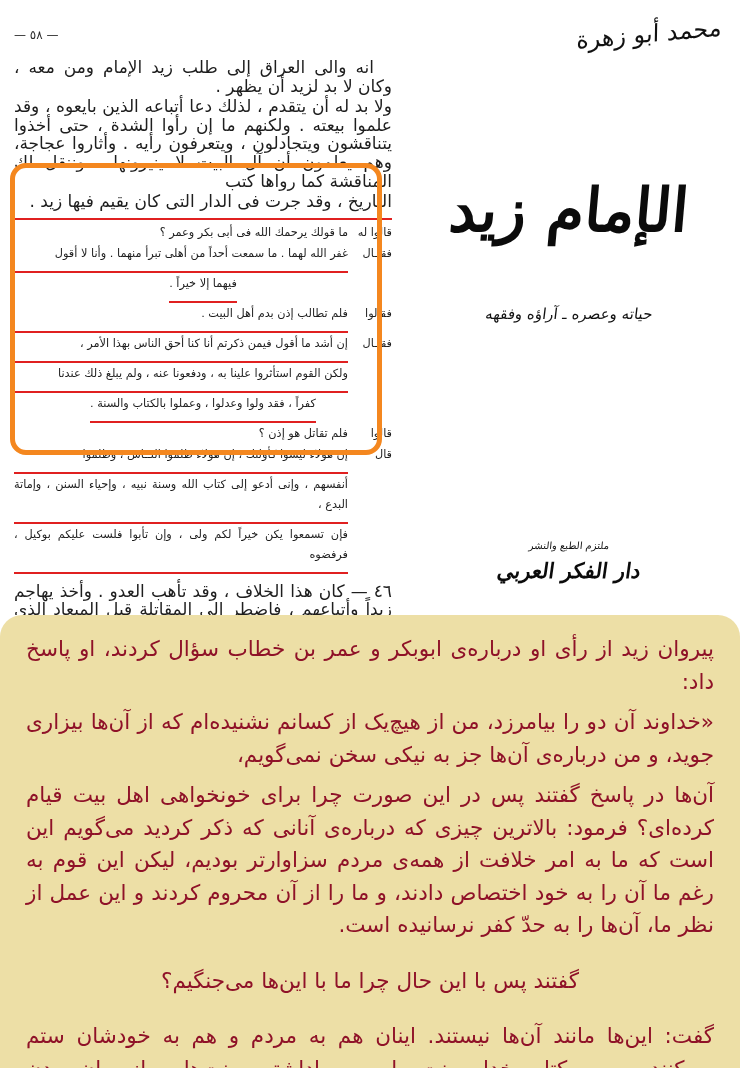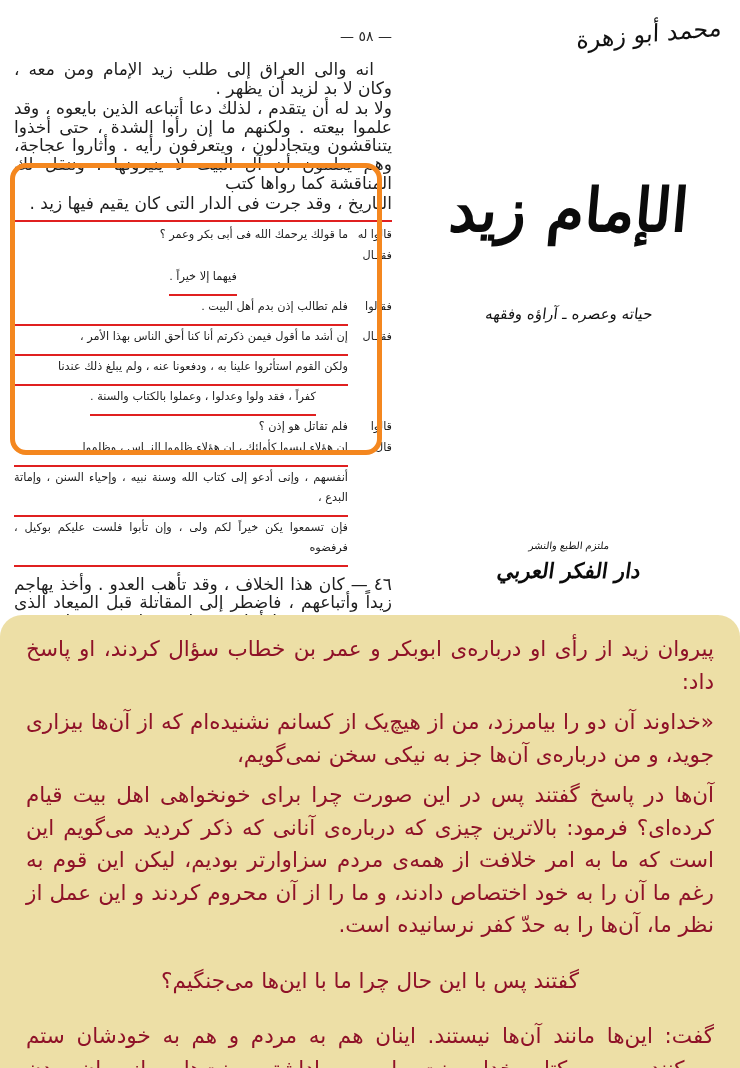--- a/index.html
+++ b/index.html
@@ -19,22 +19,22 @@
     overflow:hidden;
   }
 
   
   #book-column{
     position:absolute;left:14px;top:28px;width:378px;height:580px;
     direction:rtl;text-align:justify;
   }
 
   .page-number{
-    text-align:right;
-    font-size:14px;
+    text-align:left;
+    font-size:12px;
     color:#2b2b2b;
     letter-spacing:1px;
     margin-bottom:16px;
     font-family:"DejaVu Sans", sans-serif;
   }
 
   .para{
     font-size:17px;
     line-height:18.6px;
     color:#1e1e1e;
@@ -179,20 +179,21 @@
 
     <div id="dialogue">
 
       <div class="dl">
         <span class="spk">قالوا له</span>
         <span class="bdy">ما قولك يرحمك الله فى أبى بكر وعمر ؟</span>
       </div>
 
       <div class="dl">
         <span class="spk">فقــال</span>
+        <span class="bdy u">غفر الله لهما . ما سمعت أحداً من أهلى تبرأ منهما . وأنا لا أقول</span>
       </div>
 
       <div class="dl c">
         <span class="bdy u" style="flex:0 0 auto">فيهما إلا خيراً .</span>
       </div>
 
       <div class="dl">
         <span class="spk">فقالوا</span>
         <span class="bdy u">فلم تطالب إذن بدم أهل البيت .</span>
       </div>

